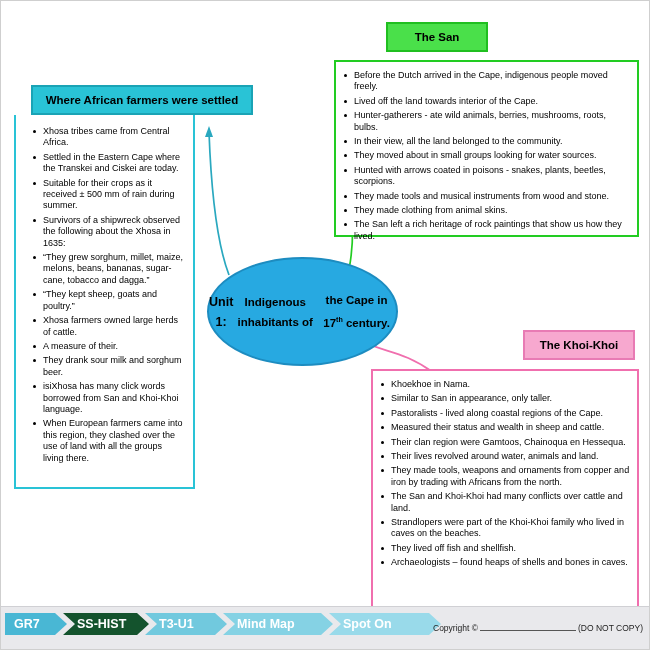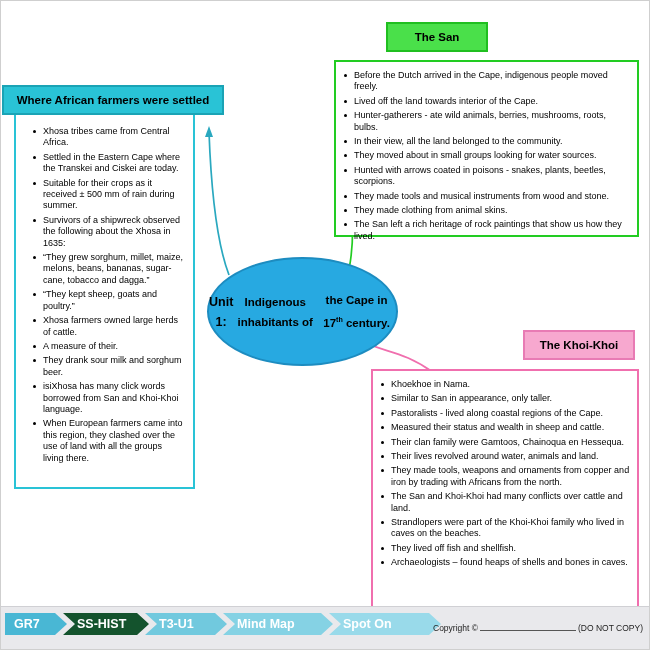--- a/index.html
+++ b/index.html
@@ -66,21 +66,21 @@
     left: 1px;
     top: 4px;
     width: 3px;
     height: 3px;
     border-radius: 50%;
     background: #000000;
   }
 
   
   #farmers-title {
-    left: 1px;
+    left: 30px;
     top: 84px;
     width: 222px;
     height: 30px;
     background: #29c3d6;
     border: 2px solid #1aa3b5;
   }
   #farmers-body {
     left: 13px;
     top: 114px;
     width: 181px;
@@ -253,21 +253,21 @@
 
   <div class="box-title" id="khoi-title">
     <span>The Khoi-Khoi</span>
   </div>
   <div class="box" id="khoi-body">
     <ul class="bullets">
       <li>Khoekhoe in Nama.</li>
       <li>Similar to San in appearance, only taller.</li>
       <li>Pastoralists - lived along coastal regions of the Cape.</li>
       <li>Measured their status and wealth in sheep and cattle.</li>
-      <li>Their clan family were Gamtoos, Chainoqua en Hessequa.</li>
+      <li>Their clan region were Gamtoos, Chainoqua en Hessequa.</li>
       <li>Their lives revolved around water, animals and land.</li>
       <li>They made tools, weapons and ornaments from copper and iron by trading with Africans from the north.</li>
       <li>The San and Khoi-Khoi had many conflicts over cattle and land.</li>
       <li>Strandlopers were part of the Khoi-Khoi family who lived in caves on the beaches.</li>
       <li>They lived off fish and shellfish.</li>
       <li>Archaeologists – found heaps of shells and bones in caves.</li>
     </ul>
   </div>
 
   <div id="center-oval">

